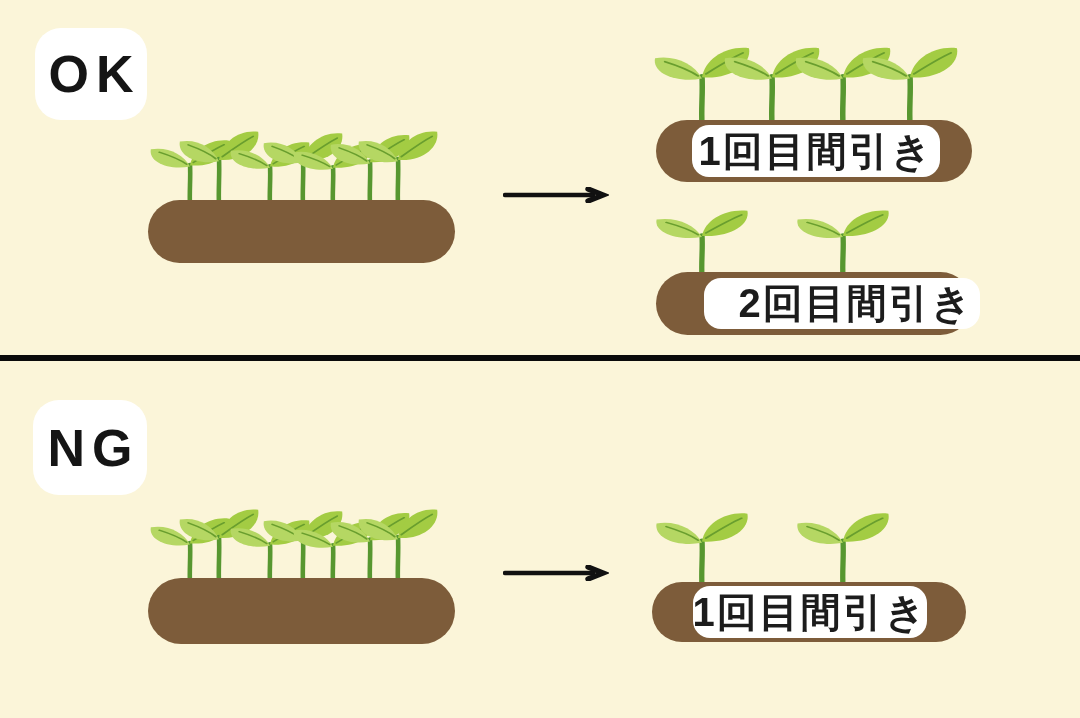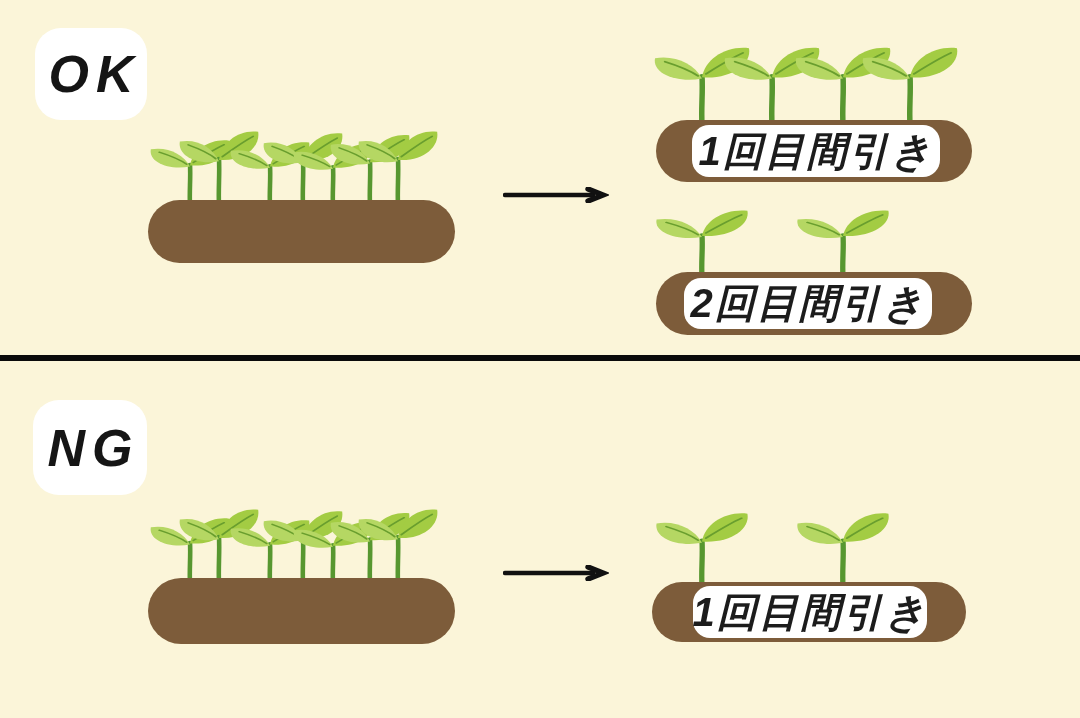--- a/index.html
+++ b/index.html
@@ -1,37 +1,37 @@
 <!DOCTYPE html>
 <html><head>
 <meta charset="utf-8">
 <style>
   html,body{margin:0;padding:0;}
   body{font-family:"Liberation Sans","DejaVu Sans",sans-serif;}
   .page{position:relative;width:1080px;height:718px;overflow:hidden;background:#FBF5D9;}
-  .half{position:absolute;left:0;width:956px;overflow:visible;font-style:italic;}
+  .half{position:absolute;left:0;width:956px;overflow:visible;}
   .half.ok{top:0;height:355px;}
   .half.ng{top:361px;height:357px;}
   .divider{position:absolute;left:0;top:355px;width:1080px;height:6px;background:#0a0a0a;}
 
   .badge{position:absolute;background:#ffffff;border-radius:26px;display:flex;align-items:center;justify-content:center;}
   .badge span{font-size:52px;font-weight:600;letter-spacing:7px;color:#151515;padding-left:7px;}
   .badge.ok-badge{left:35px;top:28px;width:112px;height:92px;}
   .badge.ng-badge{left:33px;top:39px;width:114px;height:95px;}
 
   .bed{position:absolute;background:#7D5C3A;z-index:2;}
   .bed-a {left:148px;top:200px;width:307px;height:63px;border-radius:32px;}
   .bed-b1{left:656px;top:120px;width:316px;height:62px;border-radius:31px;}
   .bed-b2{left:656px;top:272px;width:316px;height:63px;border-radius:32px;}
   .bed-c {left:148px;top:217px;width:307px;height:66px;border-radius:33px;}
   .bed-d {left:652px;top:221px;width:314px;height:60px;border-radius:30px;}
 
   .pill{position:absolute;background:#ffffff;border-radius:17px;display:flex;align-items:center;justify-content:center;}
   .bed-b1 .pill{left:36px;top:5px;width:248px;height:52px;}
-  .bed-b2 .pill{left:28px;top:6px;width:248px;height:51px;}
+  .bed-b2 .pill{left:48px;top:6px;width:248px;height:51px;padding-left:28px;}
   .bed-d  .pill{left:41px;top:4px;width:234px;height:52px;}
   .pill span{font-size:40px;font-weight:600;letter-spacing:2px;color:#1c1c1c;white-space:nowrap;}
 
   .sprout-row{position:absolute;left:0;top:0;width:100%;height:100%;z-index:1;}
   .sprout{position:absolute;}
   .sprout svg{display:block;}
 
   .arrow{position:absolute;z-index:1;}
   .arrow-a{left:503px;top:187px;}
   .arrow-c{left:503px;top:204px;}

